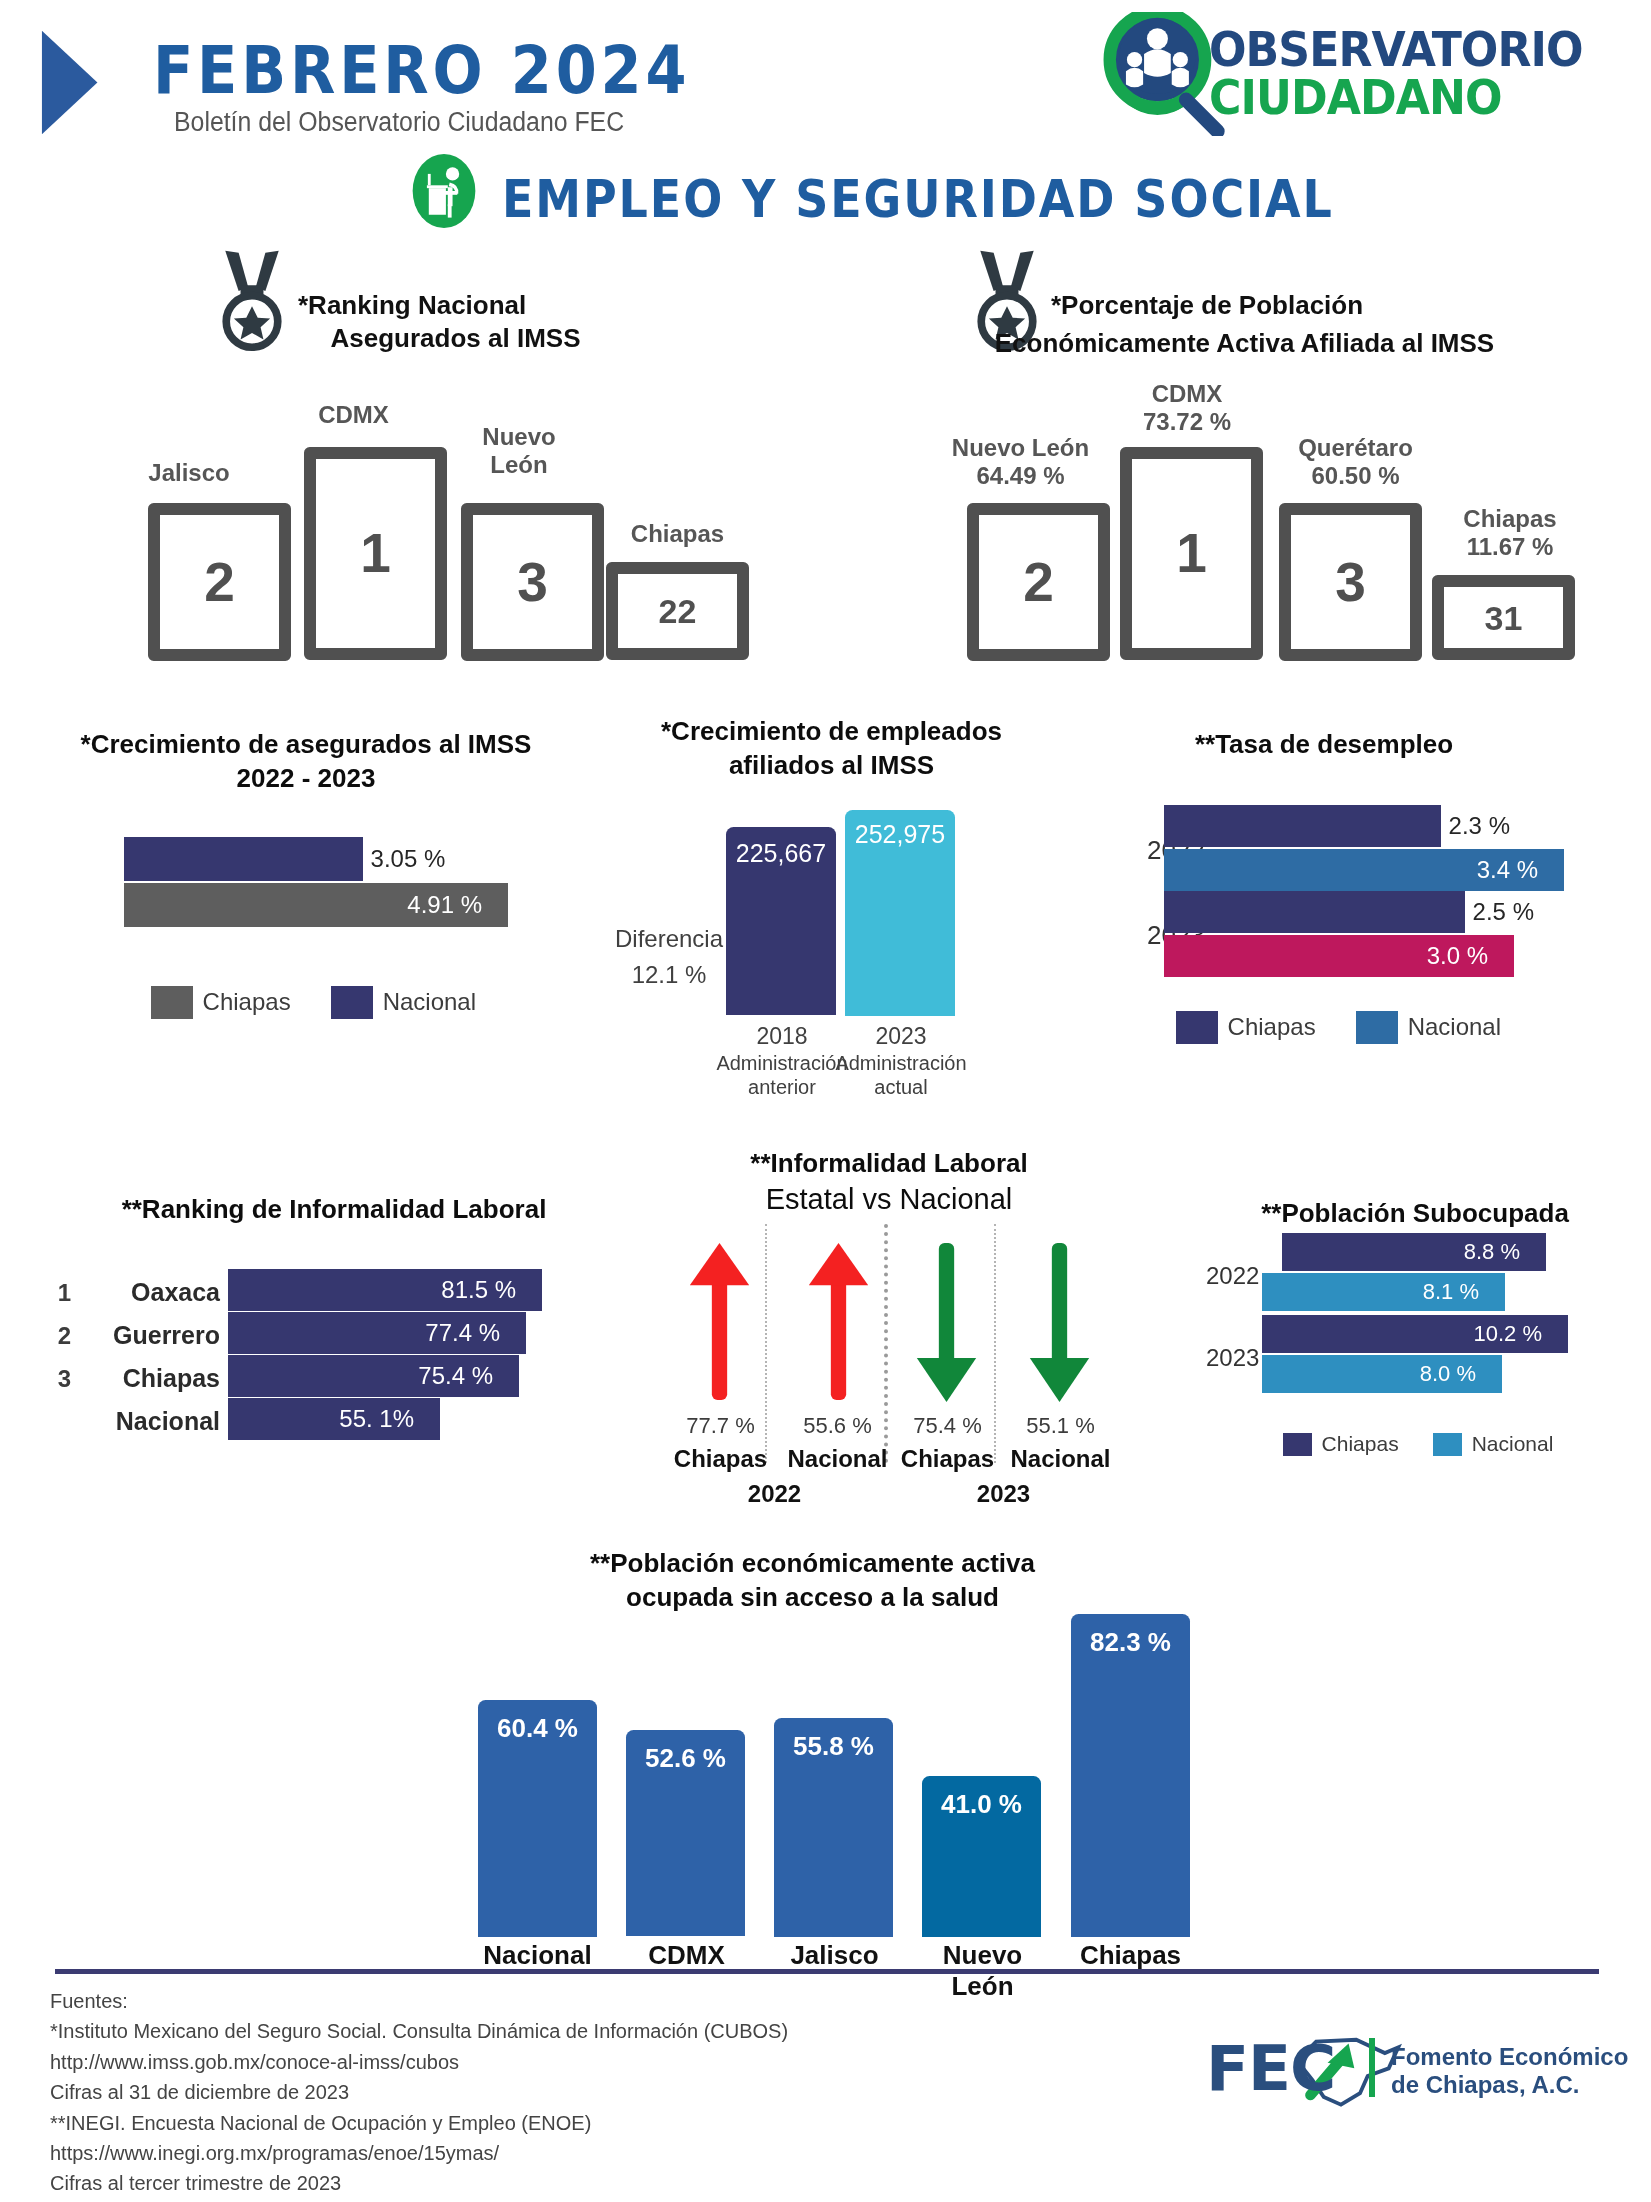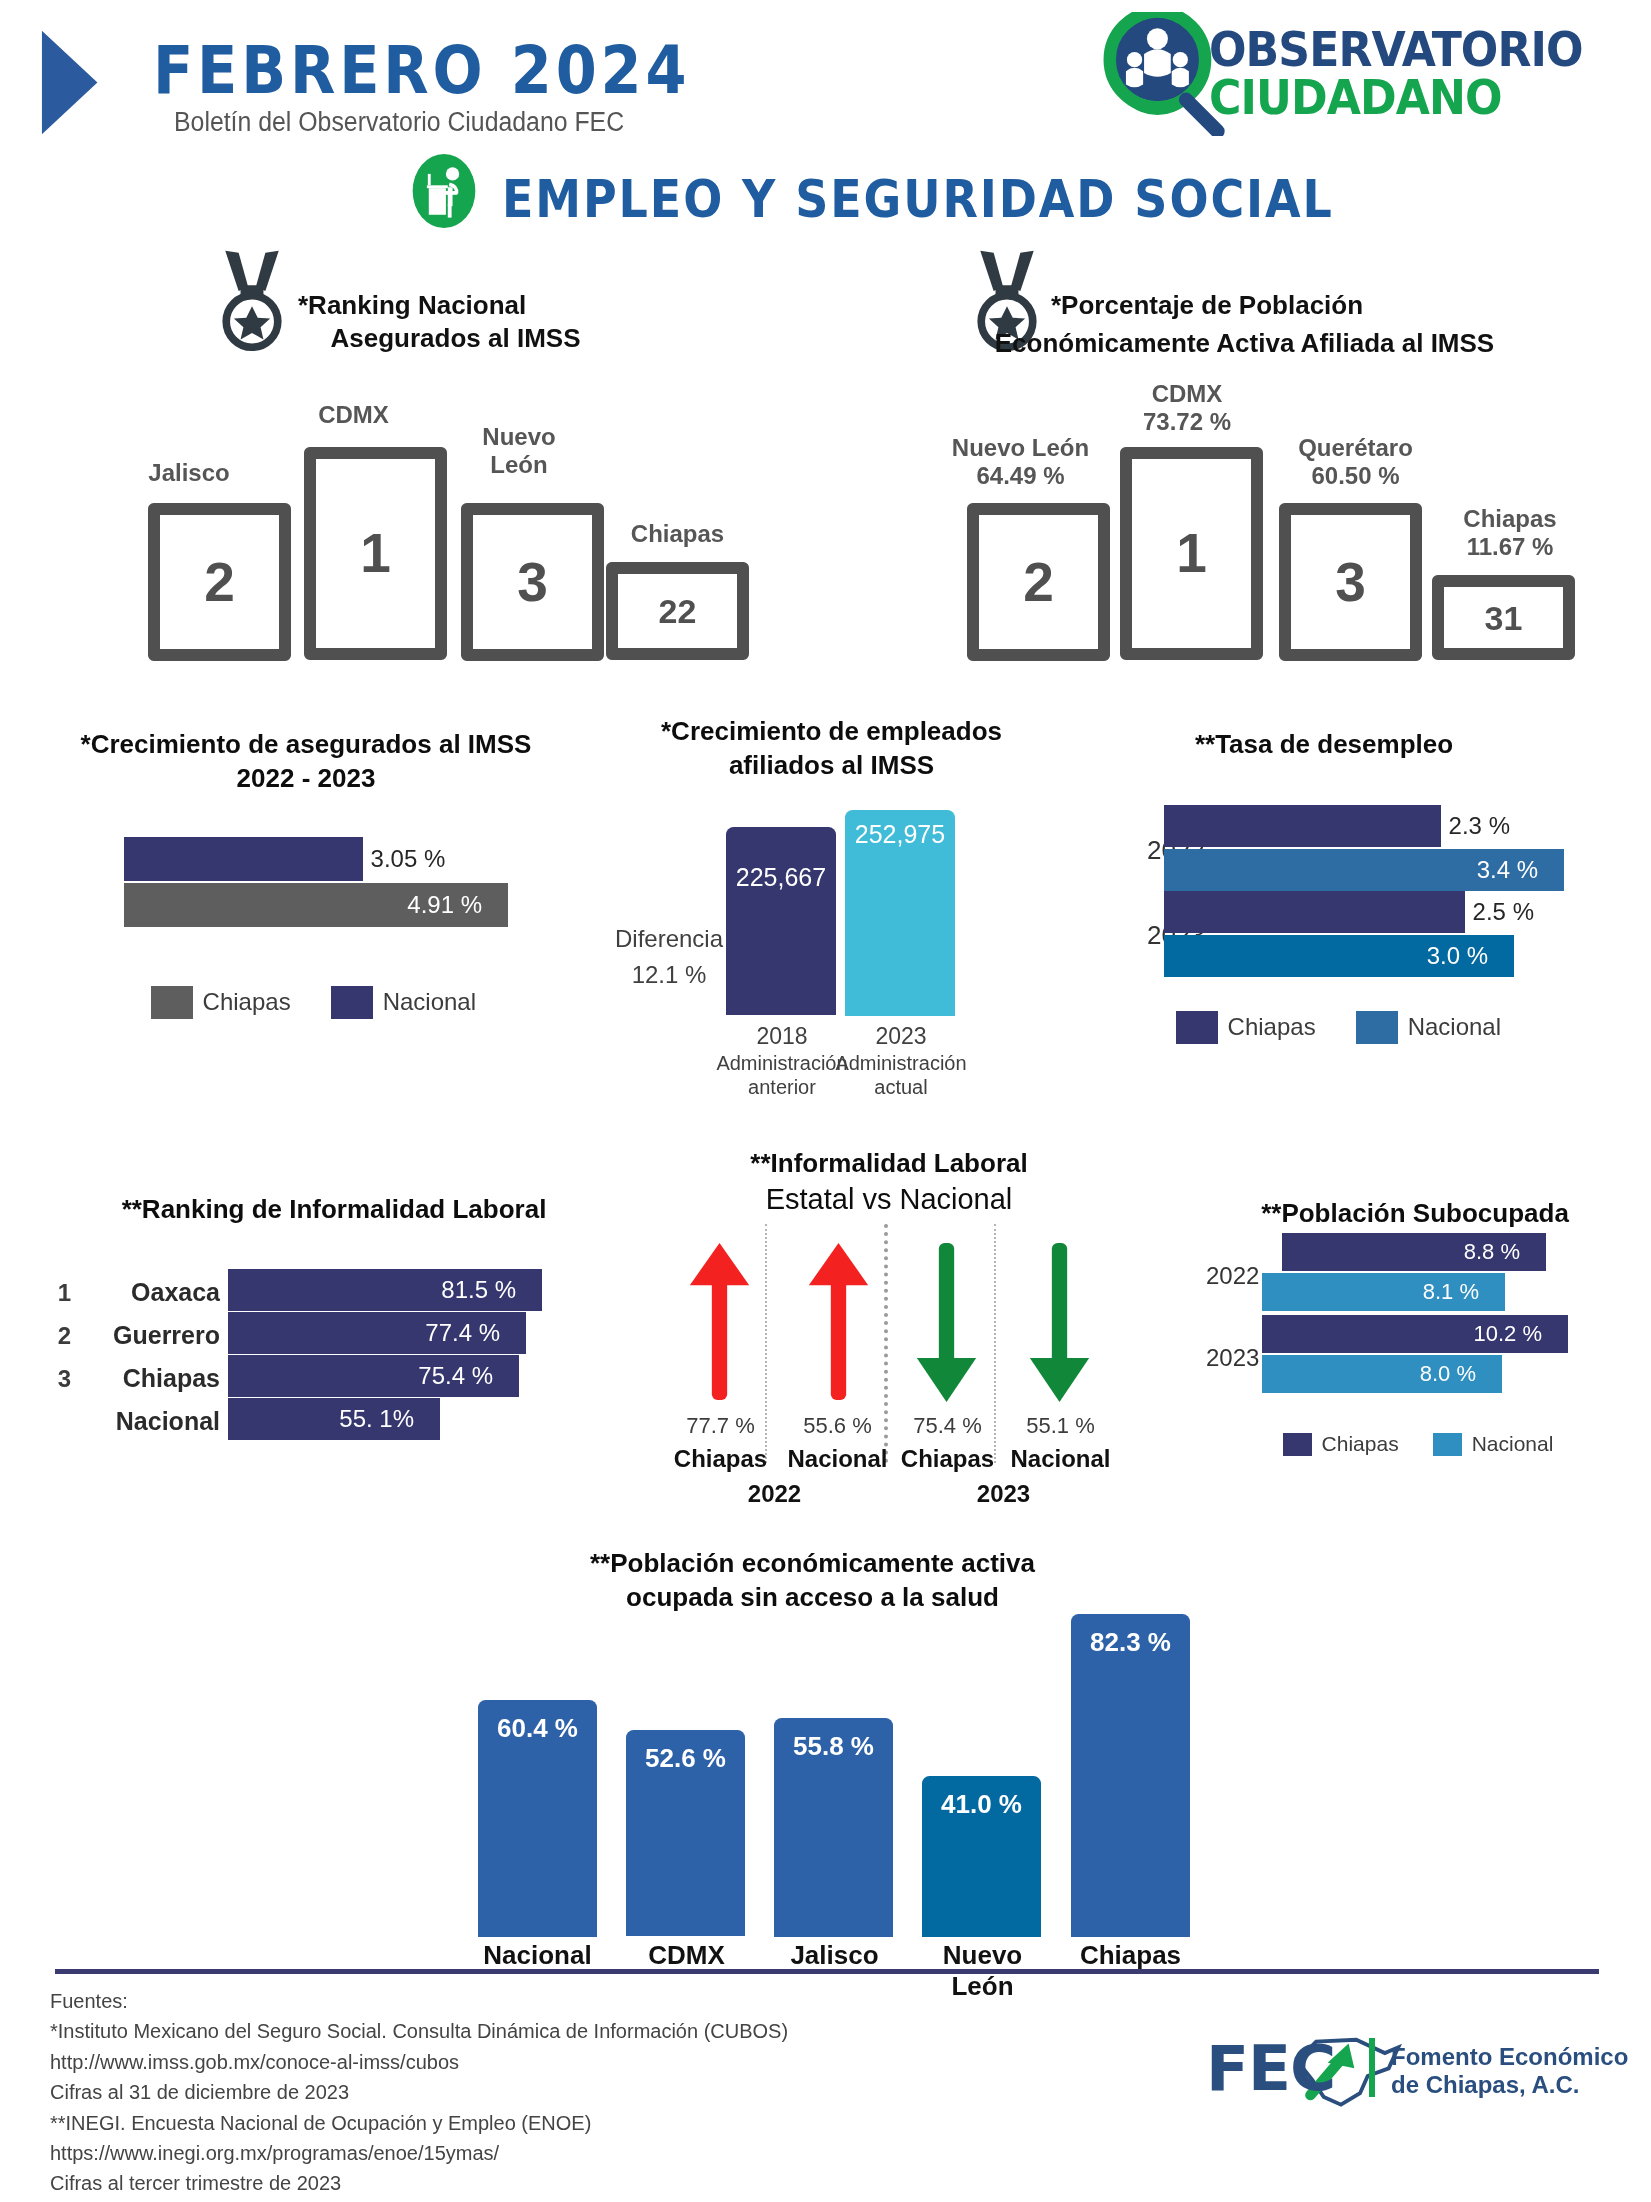--- a/index.html
+++ b/index.html
@@ -253,21 +253,21 @@
     <span class="sw" style="width:42px;height:32.5px;background:#36376f;"></span>
     <span class="legend-label">Nacional</span>
   </span>
 </div>
 
 <div class="ch-title" style="left:602px;top:715px;width:459px;">
   <div>*Crecimiento de empleados</div>
   <div>afiliados al IMSS</div>
 </div>
 <div class="vbar" style="left:726px;top:827px;width:110px;height:188px;background:#36376f;">
-  <div style="color:#fff;font-size:25px;text-align:center;padding-top:11.5px;margin-top:24px;">225,667</div>
+  <div style="color:#fff;font-size:25px;text-align:center;padding-top:11.5px;">225,667</div>
 </div>
 <div class="vbar" style="left:845px;top:810px;width:110px;height:206px;background:#40bcd8;">
   <div style="color:#fff;font-size:25px;text-align:center;padding-top:9.6px;">252,975</div>
 </div>
 <div class="ax-lbl" style="left:715px;top:1023px;width:134px;">
   <div style="font-size:23px;">2018</div>
   <div>Administración</div>
   <div>anterior</div>
 </div>
 <div class="ax-lbl" style="left:834px;top:1023px;width:134px;">
@@ -290,21 +290,21 @@
   <div class="hbar-fill" style="width:400px;background:#2e6ca4;">
     <span class="bar-val-in">3.4 %</span>
   </div>
 </div>
 <div class="yr-lbl" style="left:1147px;top:920px;">2023</div>
 <div class="hbar" style="left:1164px;top:891px;width:440px;height:42px;">
   <div class="hbar-fill" style="width:301px;background:#36376f;"></div>
   <div class="bar-val-out">2.5 %</div>
 </div>
 <div class="hbar" style="left:1164px;top:935px;width:440px;height:42px;">
-  <div class="hbar-fill" style="width:350px;background:#0369a1;">
+  <div class="hbar-fill" style="width:350px;background:#be185d;">
     <span class="bar-val-in">3.0 %</span>
   </div>
 </div>
 <div class="legend" style="left:1176px;top:1011px;">
   <span class="legend-item">
     <span class="sw" style="width:42px;height:32.5px;background:#36376f;"></span>
     <span class="legend-label">Chiapas</span>
   </span>
   <span class="legend-item" style="margin-left:27px;">
     <span class="sw" style="width:42px;height:32.5px;background:#2e6ca4;"></span>

